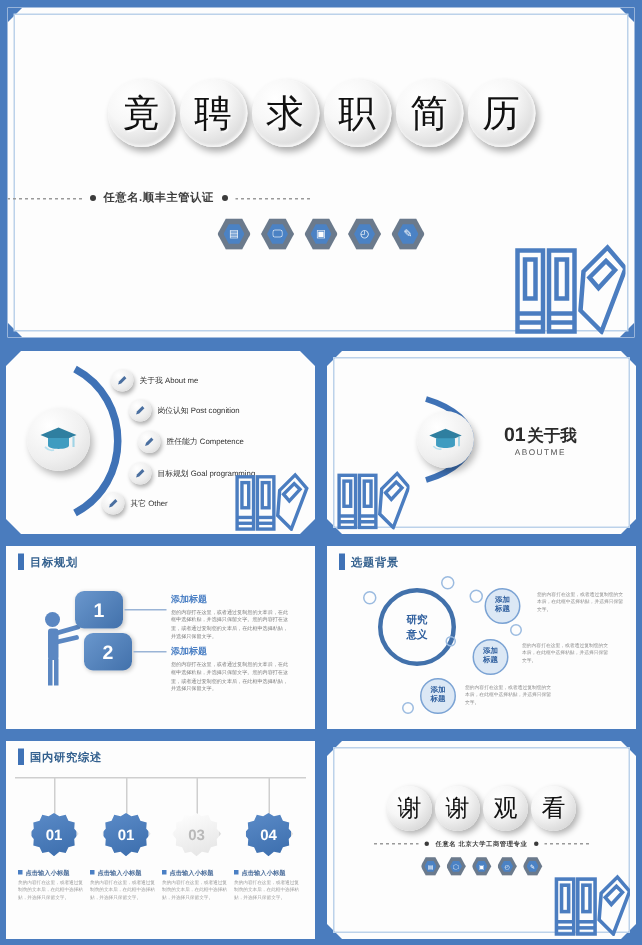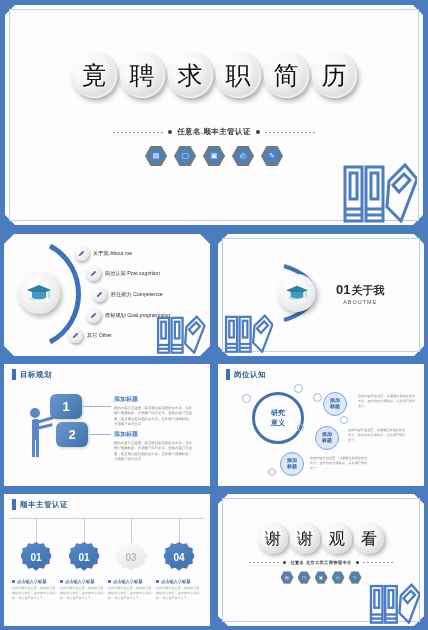--- a/index.html
+++ b/index.html
@@ -23,21 +23,21 @@
   .thinline{position:absolute;border:1px solid #bcd2ea;left:4px;top:4px;right:4px;bottom:4px;}
 
   
   .title-row{position:absolute;left:0;right:0;top:48px;display:flex;justify-content:center;gap:3px;}
   .tcircle{width:45px;height:45px;border-radius:50%;
     background:radial-gradient(circle at 34% 28%,#ffffff 0%,#f7f7f7 38%,#dedede 72%,#c9c9c9 100%);
     box-shadow:2px 3px 5px rgba(0,0,0,.33), inset -1px -1px 2px rgba(255,255,255,.9);
     display:flex;align-items:center;justify-content:center;}
   .tcircle span{font-family:"Liberation Serif","DejaVu Serif",serif;font-size:25px;color:#111;font-weight:400;
     text-shadow:1px 1px 1px rgba(255,255,255,.8);}
-  .sub-line{position:absolute;left:0;right:0;top:122px;display:flex;align-items:center;justify-content:center;gap:5px;}
+  .sub-line{position:absolute;left:0;right:0;top:122px;display:flex;align-items:center;gap:5px;}
   .dash{width:50px;height:1px;background:repeating-linear-gradient(to right,#9a9a9a 0 2px,transparent 2px 4px);}
   .dot{width:4px;height:4px;border-radius:50%;background:#3b3b3b;}
   .sub-txt{font-size:7.5px;color:#3d3d3d;font-weight:bold;letter-spacing:.4px;white-space:nowrap;}
   .hexrow{position:absolute;left:0;right:0;top:140px;display:flex;justify-content:center;gap:7px;}
   .hex{width:22px;height:22px;background:#6b7a8c;
     clip-path:polygon(25% 4%,75% 4%,100% 50%,75% 96%,25% 96%,0 50%);
     display:flex;align-items:center;justify-content:center;
     box-shadow:1px 2px 3px rgba(0,0,0,.3);}
   .hex i{width:14px;height:14px;background:#4B82C4;
     clip-path:polygon(25% 4%,75% 4%,100% 50%,75% 96%,25% 96%,0 50%);
@@ -354,21 +354,21 @@
         <h4>添加标题</h4>
         <p>您的内容打在这里，或者通过复制您的文本后，在此框中选择粘贴，并选择只保留文字。您的内容打在这里，或者通过复制您的文本后，在此框中选择粘贴，并选择只保留文字。</p>
       </div>
     </div>
   </div>
 
   <div class="slide">
     <div class="inner">
       <div class="hdr">
         <div class="hdr-bar"></div>
-        <div class="hdr-txt">岗位认知</div>
+        <div class="hdr-txt">选题背景</div>
       </div>
 
       <div class="bigc" style="left:34px;top:28px;width:46px;height:46px;">
         <b style="font-size:7px;">研究</b>
         <b style="font-size:7px;">意义</b>
       </div>
 
       <div class="ringc" style="left:24px;top:30px;width:7px;height:7px;"></div>
       <div class="ringc" style="left:76px;top:20px;width:7px;height:7px;"></div>
       <div class="ringc" style="left:79px;top:60px;width:5px;height:5px;"></div>
@@ -392,21 +392,21 @@
       <div class="sidetxt" style="left:140px;top:30px;">您的内容打在这里，或者通过复制您的文本后，在此框中选择粘贴，并选择只保留文字。</div>
       <div class="sidetxt" style="left:130px;top:64px;">您的内容打在这里，或者通过复制您的文本后，在此框中选择粘贴，并选择只保留文字。</div>
       <div class="sidetxt" style="left:92px;top:92px;">您的内容打在这里，或者通过复制您的文本后，在此框中选择粘贴，并选择只保留文字。</div>
     </div>
   </div>
 
   <div class="slide">
     <div class="inner">
       <div class="hdr">
         <div class="hdr-bar"></div>
-        <div class="hdr-txt">顺丰主管认证</div>
+        <div class="hdr-txt">国内研究综述</div>
       </div>
 
       <div class="stalk-top" style="top:24px;"></div>
       <div class="stalk" style="left:32px;top:24px;height:27px;"></div>
       <div class="stalk" style="left:80px;top:24px;height:27px;"></div>
       <div class="stalk" style="left:127px;top:24px;height:27px;"></div>
       <div class="stalk" style="left:175px;top:24px;height:27px;"></div>
 
       <div class="badge blue" style="left:17px;top:48px;">
           <span>01</span>

